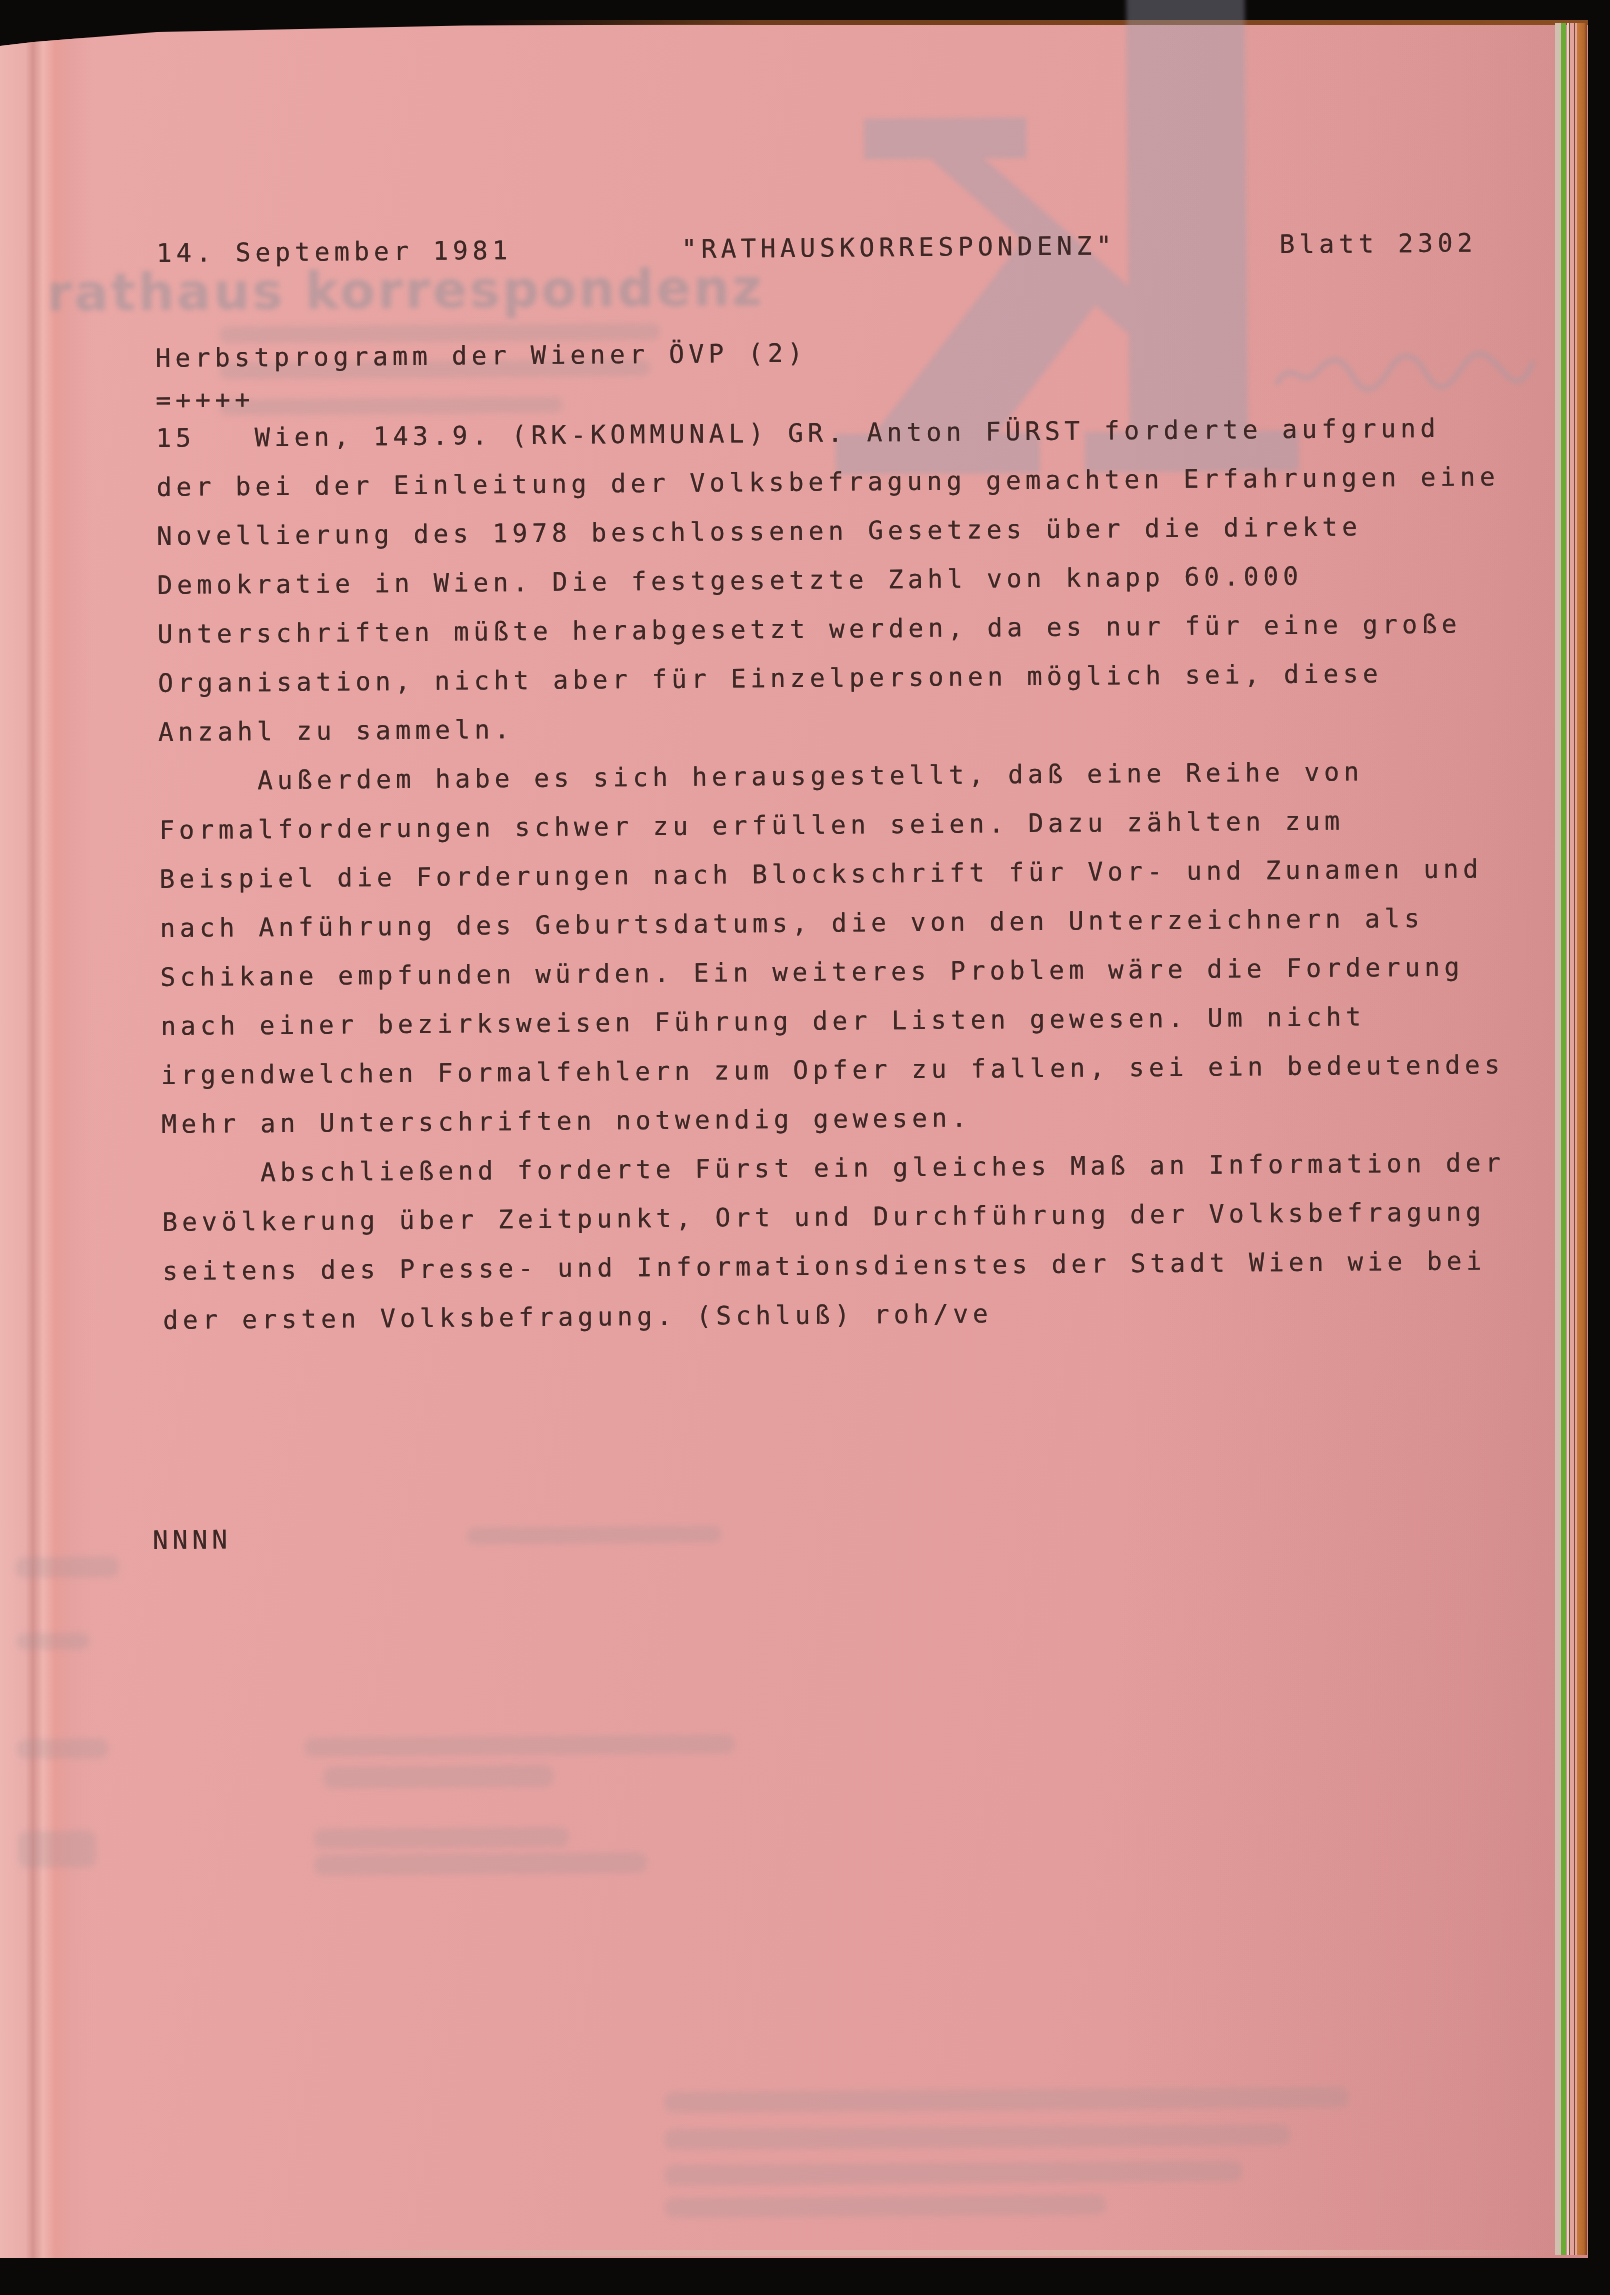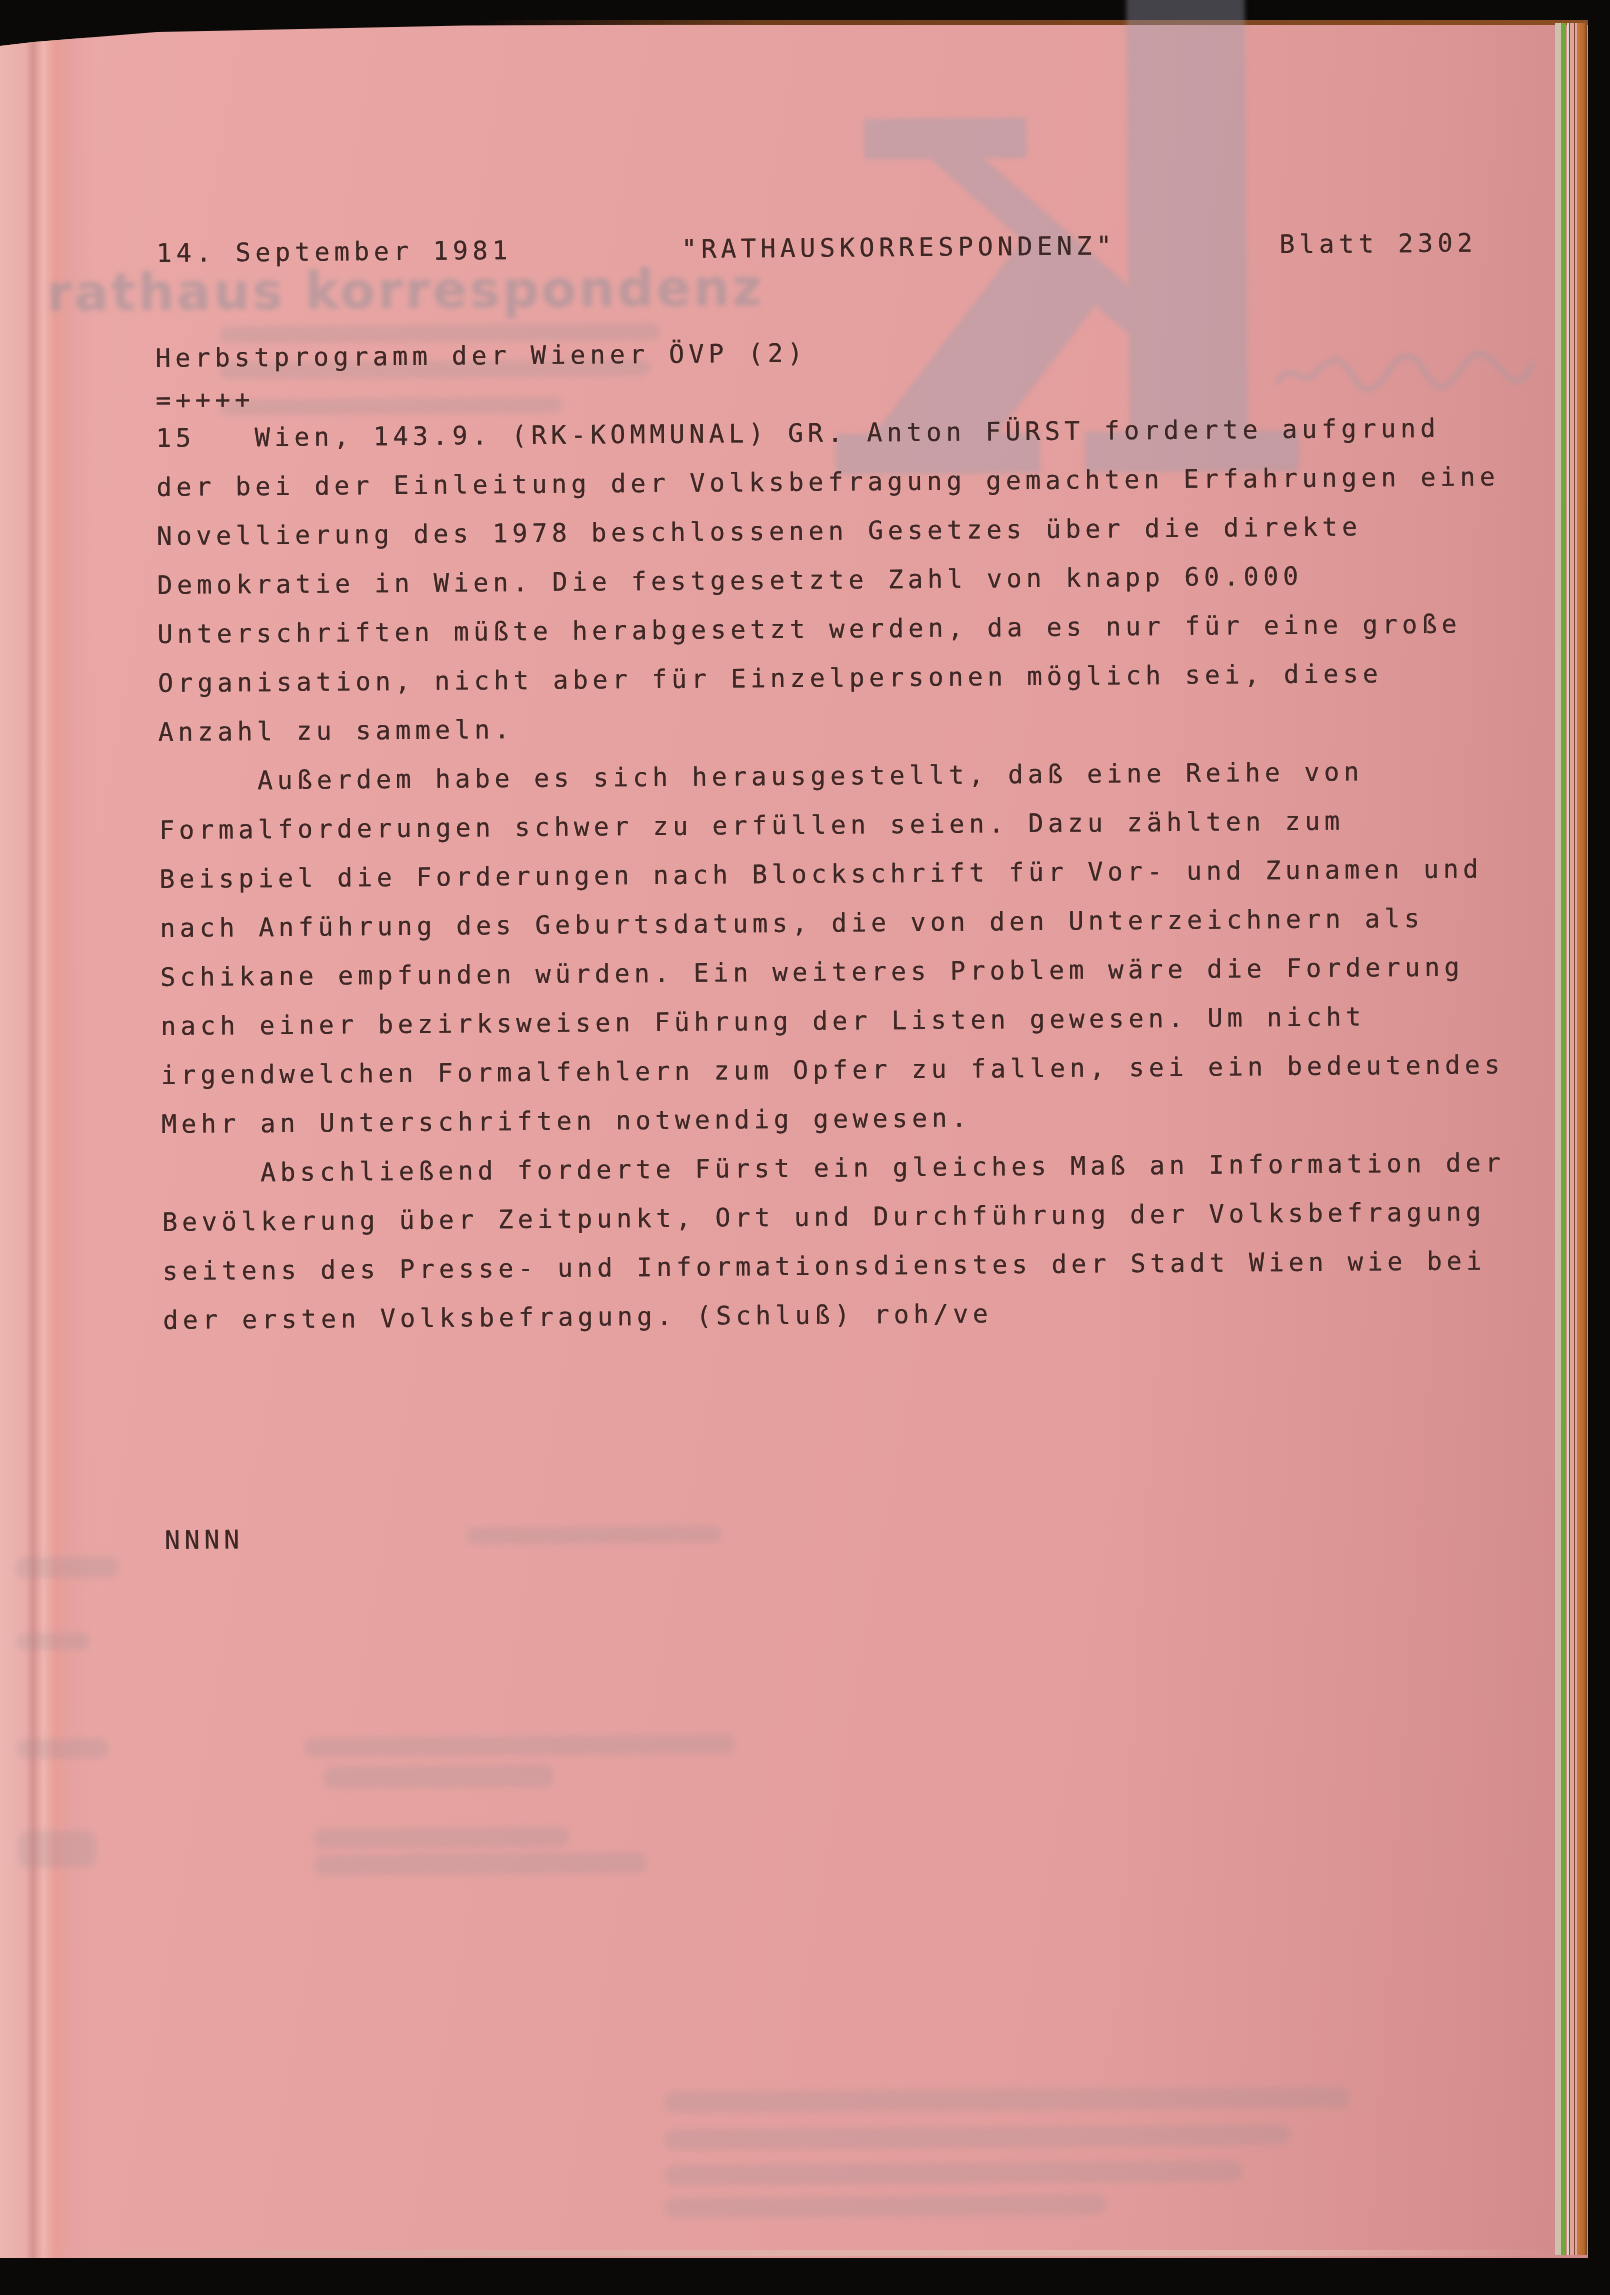--- a/index.html
+++ b/index.html
@@ -70,21 +70,21 @@
     text-shadow:0 0 0.5px rgba(61,40,38,.75);
   }
   .hdr{position:absolute;top:229px;white-space:nowrap;}
   .hdr-date{left:158px;}
   .hdr-masthead{left:683px;}
   .hdr-sheet{left:1281px;}
   .doc-title{position:absolute;left:156px;top:334px;white-space:nowrap;}
   .doc-separator{position:absolute;left:156px;top:376px;white-space:nowrap;}
   .body-text{position:absolute;left:156px;top:414px;width:1385px;}
   .body-text p{white-space:pre-wrap;}
-  .end-mark{position:absolute;left:156px;top:1516px;white-space:nowrap;}
+  .end-mark{position:absolute;left:144px;top:1516px;white-space:nowrap;}
 </style>
 </head>
 <body>
 
 <div class="page">
   <div class="page-fold"></div>
   <div class="page-shade"></div>
   <div class="bottom-highlight"></div>
 </div>
 

